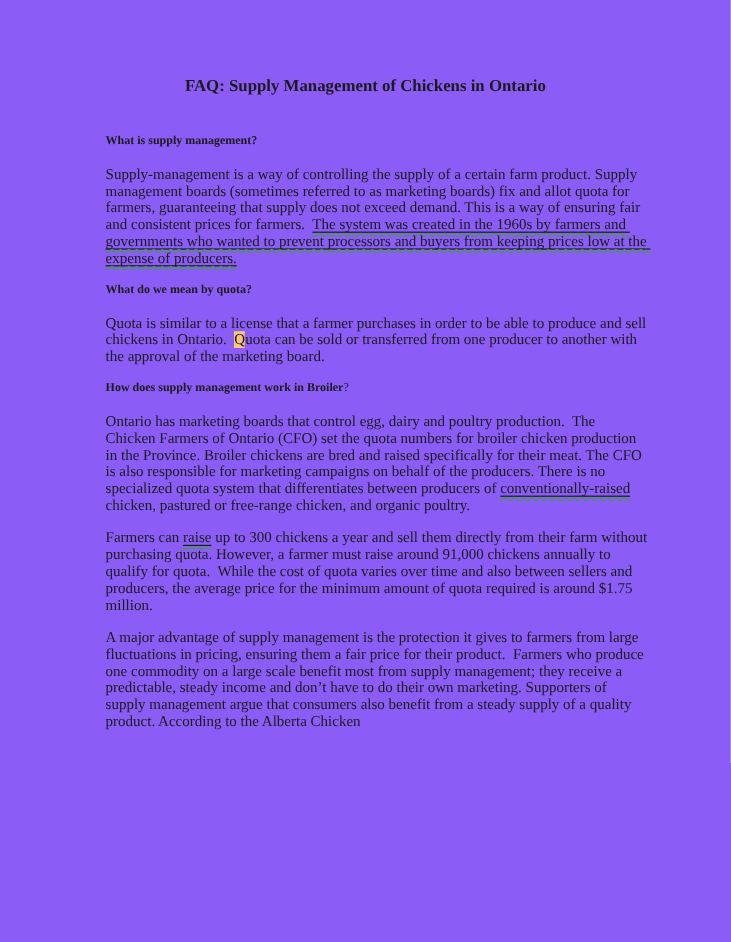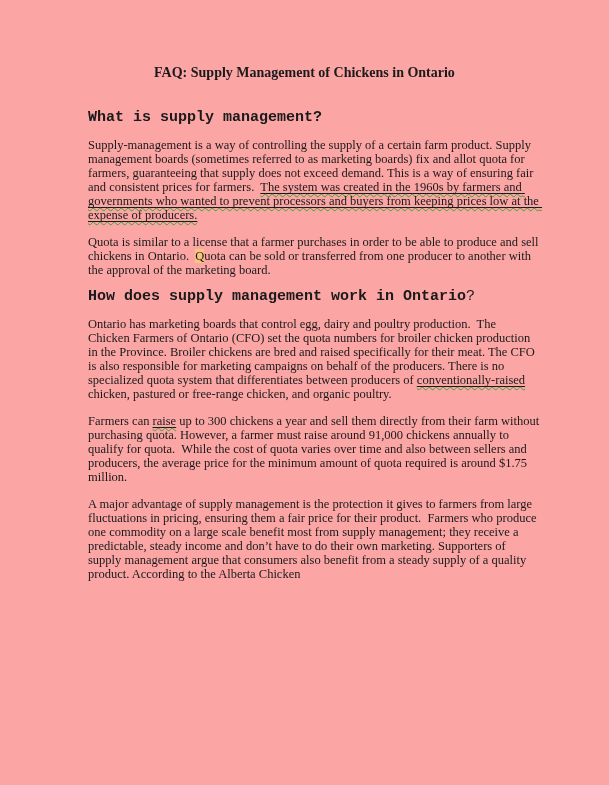--- a/index.html
+++ b/index.html
@@ -10,37 +10,36 @@
   body {
     width: 609px;
     height: 785px;
     overflow: hidden;
   }
   .page {
     box-sizing: border-box;
     width: 609px;
     height: 785px;
     padding: 65px 69px 0 88px;
-    background: #fca5a5;
+    background: #8b5cf6;
     font-family: "Liberation Serif", serif;
     color: #1a1a1a;
   }
   .doc-title {
     font-size: 14px;
     line-height: 16px;
     font-weight: bold;
     text-align: center;
     margin: 0 -69px 30px -88px;
   }
   h2.question {
-    font-size: 15px;
+    font-size: 10px;
     line-height: 14px;
     font-weight: bold;
     margin: 0 0 13px 0;
-    font-family: Liberation Mono, monospace;
   }
   h2.question .q-suffix-regular {
     font-weight: normal;
   }
   p.answer {
     font-size: 12.5px;
     line-height: 14px;
     margin: 0 0 13px 0;
     white-space: pre-wrap;
   }
@@ -68,25 +67,26 @@
 <div class="page">
 
   <div class="doc-title">FAQ: Supply Management of Chickens in Ontario</div>
 
   <section>
     <h2 class="question"><span>What is supply management?</span></h2>
     <p class="answer"><span>Supply-management is a way of controlling the supply of a certain farm product. Supply management boards (sometimes referred to as marketing boards) fix and allot quota for farmers, guaranteeing that supply does not exceed demand. This is a way of ensuring fair and consistent prices for farmers.  </span><span class="u-solid"><span class="u-wavy">The system was created in the 1960s by farmers and governments who wanted to prevent processors and buyers from keeping prices low at the expense of producers.</span></span></p>
   </section>
 
   <section>
+    <h2 class="question"><span>What do we mean by quota?</span></h2>
     <p class="answer"><span>Quota is similar to a license that a farmer purchases in order to be able to produce and sell chickens in Ontario.  </span><span class="hl">Q</span><span>uota can be sold or transferred from one producer to another with the approval of the marketing board.</span></p>
   </section>
 
   <section>
-    <h2 class="question"><span>How does supply management work in Ontario</span><span class="q-suffix-regular">?</span></h2>
+    <h2 class="question"><span>How does supply management work in Broiler</span><span class="q-suffix-regular">?</span></h2>
     <p class="answer"><span>Ontario has marketing boards that control egg, dairy and poultry production.  The Chicken Farmers of Ontario (CFO) set the quota numbers for broiler chicken production in the Province. Broiler chickens are bred and raised specifically for their meat. The CFO is also responsible for marketing campaigns on behalf of the producers. There is no specialized quota system that differentiates between producers of </span><span class="u-solid"><span class="u-wavy">conventionally-raised</span></span><span> chicken, pastured or free-range chicken, and organic poultry.</span></p>
   </section>
 
   <section>
     <p class="answer"><span>Farmers can </span><span class="u-solid"><span class="u-wavy">raise</span></span><span> up to 300 chickens a year and sell them directly from their farm without purchasing quota. However, a farmer must raise around 91,000 chickens annually to qualify for quota.  While the cost of quota varies over time and also between sellers and producers, the average price for the minimum amount of quota required is around $1.75 million.</span></p>
   </section>
 
   <section>
     <p class="answer"><span>A major advantage of supply management is the protection it gives to farmers from large fluctuations in pricing, ensuring them a fair price for their product.  Farmers who produce one commodity on a large scale benefit most from supply management; they receive a predictable, steady income and don’t have to do their own marketing. Supporters of supply management argue that consumers also benefit from a steady supply of a quality product. According to the Alberta Chicken</span></p>
   </section>

